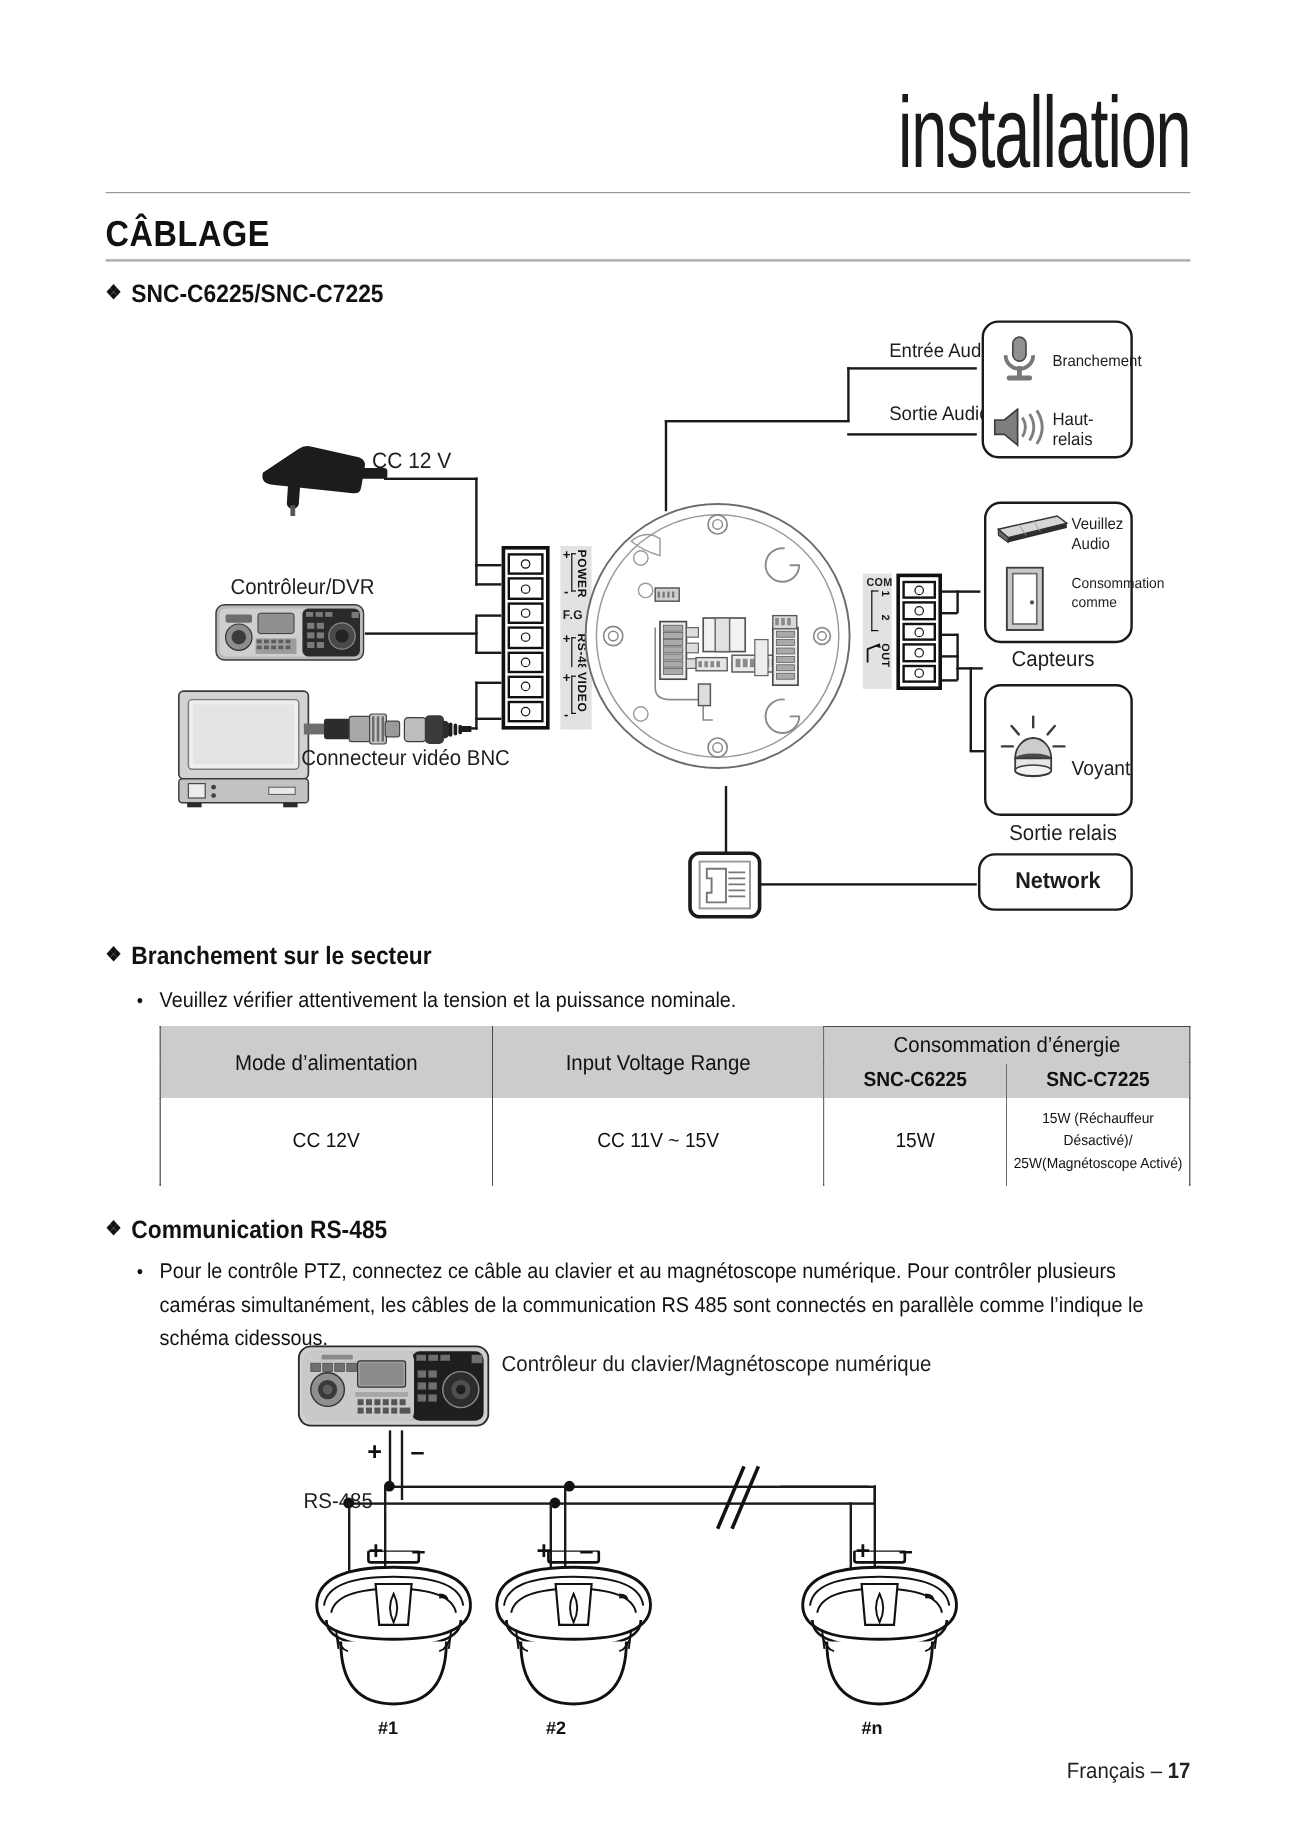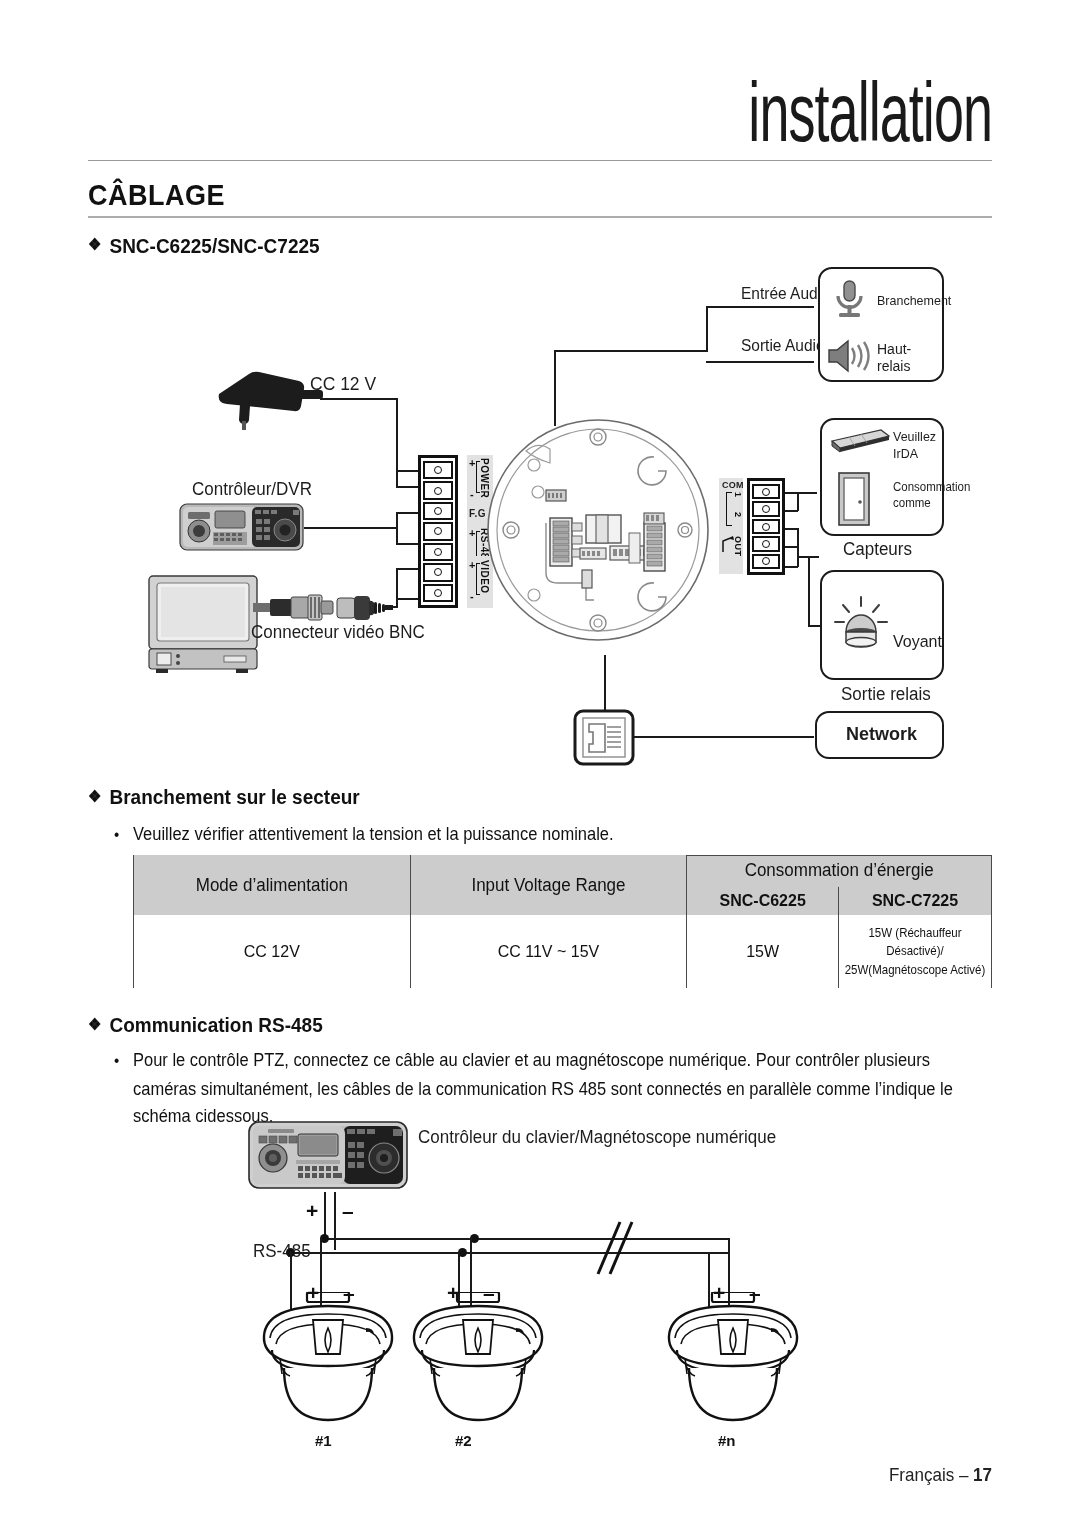--- a/index.html
+++ b/index.html
@@ -549,21 +549,21 @@
     <svg width="62" height="28" viewBox="0 0 62 28">
       <path d="M3,14 L52,3 L60,9 L11,21 Z" fill="#d6d6d6" stroke="#333" stroke-width="1.2"></path>
       <path d="M3,14 L3,19 L11,25 L11,21 Z" fill="#6a6a6a" stroke="#333" stroke-width="1"></path>
       <path d="M11,21 L60,9 L60,13 L11,25 Z" fill="#2e2e2e"></path>
       <line x1="20" y1="10" x2="26" y2="19" stroke="#999" stroke-width="0.8"></line>
       <line x1="32" y1="7" x2="38" y2="16" stroke="#999" stroke-width="0.8"></line>
     </svg>
   </div>
   <div class="dlabel sm" style="left:893px;top:428px;line-height:1.3;">
     <span>Veuillez</span><br>
-    <span>IrDA</span>
+    <span>Audio</span>
   </div>
 
   <div style="position:absolute;left:838px;top:472px;">
     <svg width="32" height="54" viewBox="0 0 32 54">
       <rect x="1" y="1" width="30" height="52" fill="#c9c9c9" stroke="#3a3a3a" stroke-width="1.6"></rect>
       <rect x="6" y="6" width="20" height="42" fill="#fff" stroke="#6a6a6a" stroke-width="1.4"></rect>
       <circle cx="22" cy="30" r="1.8" fill="#555"></circle>
     </svg>
   </div>
   <div class="dlabel sm" style="left:893px;top:479px;line-height:1.3;font-size:11.5px;">

